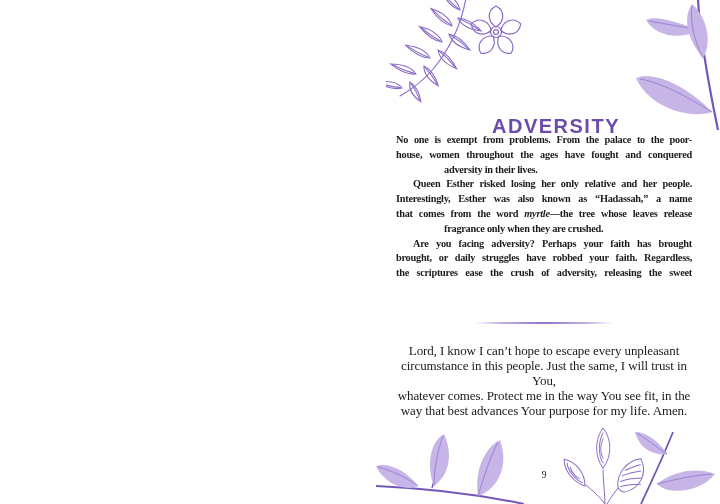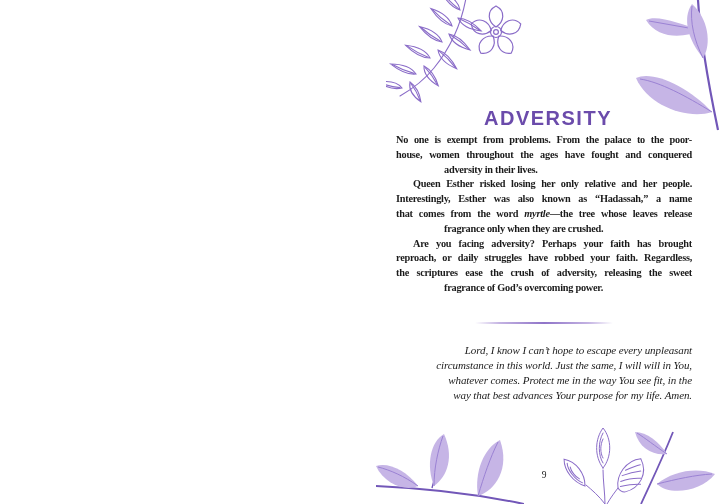--- a/index.html
+++ b/index.html
@@ -8,37 +8,37 @@
   .page{position:absolute;top:0;height:504px;}
   .page.left{left:0;width:360px;background:#ffffff;}
   .page.right{left:360px;width:360px;background:#ffffff;}
 
   .deco{position:absolute;pointer-events:none;}
   .deco-tl{left:26px;top:-2px;}
   .deco-tr{right:0;top:0;}
   .deco-bl{left:16px;bottom:0;}
   .deco-br{right:0;bottom:0;}
 
-  .title{position:absolute;left:36px;top:103px;width:296px;margin:4px;text-align:center;
+  .title{position:absolute;left:36px;top:103px;width:296px;margin:12px;text-align:center;
          font-family:"Liberation Sans",sans-serif;font-weight:700;font-size:20px;
          letter-spacing:1.5px;color:#6b4bab;}
 
   .body-text{position:absolute;left:36px;top:133px;width:296px;font-size:10.3px;
              letter-spacing:-0.25px;line-height:14.8px;color:#1b1b1b;font-weight:bold;}
   .line{text-align:justify;text-align-last:justify;}
   .line.last{text-align:left;text-align-last:left;margin-left:48px;}
   .line.indent{padding-left:17px;}
 
   .divider{position:absolute;left:36px;top:322px;width:296px;display:flex;justify-content:center;}
   .divider .rule{width:138px;height:2px;border-radius:1px;
     background:linear-gradient(90deg,rgba(148,120,200,0) 0%,rgba(170,146,214,0.7) 18%,
                #8f74c8 50%,rgba(170,146,214,0.7) 82%,rgba(148,120,200,0) 100%);}
 
-  .prayer{position:absolute;left:36px;top:343px;width:296px;text-align:right;
-          font-style:italic;font-size:11px;line-height:15px;letter-spacing:-0.1px;color:#1b1b1b;}
+  .prayer{position:absolute;left:36px;top:343px;width:296px;text-align:center;
+          font-size:13px;line-height:15px;letter-spacing:-0.1px;color:#1b1b1b;}
 
   .pagenum{position:absolute;left:36px;top:470px;width:296px;text-align:center;
            font-size:9.5px;color:#222;}
 </style>
 </head>
 <body>
 
 <div class="spread">
   <div class="page left"></div>
 
@@ -158,31 +158,30 @@
 
     <div class="body-text">
       <div class="line">No one is exempt from problems. From the palace to the poor-</div>
       <div class="line">house, women throughout the ages have fought and conquered</div>
       <div class="line last">adversity in their lives.</div>
       <div class="line indent">Queen Esther risked losing her only relative and her people.</div>
       <div class="line">Interestingly, Esther was also known as “Hadassah,” a name</div>
       <div class="line"><span>that comes from the word </span><i>myrtle</i><span>—the tree whose leaves release</span></div>
       <div class="line last">fragrance only when they are crushed.</div>
       <div class="line indent">Are you facing adversity? Perhaps your faith has brought</div>
-      <div class="line">reproach, or daily struggles have robbed your faith. Regardless,</div>
+      <div class="line">brought, or daily struggles have robbed your faith. Regardless,</div>
       <div class="line">the scriptures ease the crush of adversity, releasing the sweet</div>
-      <div class="line last">fragrance of God’s overcoming power.</div>
     </div>
 
     <div class="divider">
       <div class="rule"></div>
     </div>
 
     <div class="prayer">
       <div>Lord, I know I can’t hope to escape every unpleasant</div>
-      <div>circumstance in this world. Just the same, I will will in You,</div>
+      <div>circumstance in this people. Just the same, I will trust in You,</div>
       <div>whatever comes. Protect me in the way You see fit, in the</div>
       <div>way that best advances Your purpose for my life. Amen.</div>
     </div>
 
     <div class="pagenum">9</div>
   </div>
 </div>
 
 </body></html>

